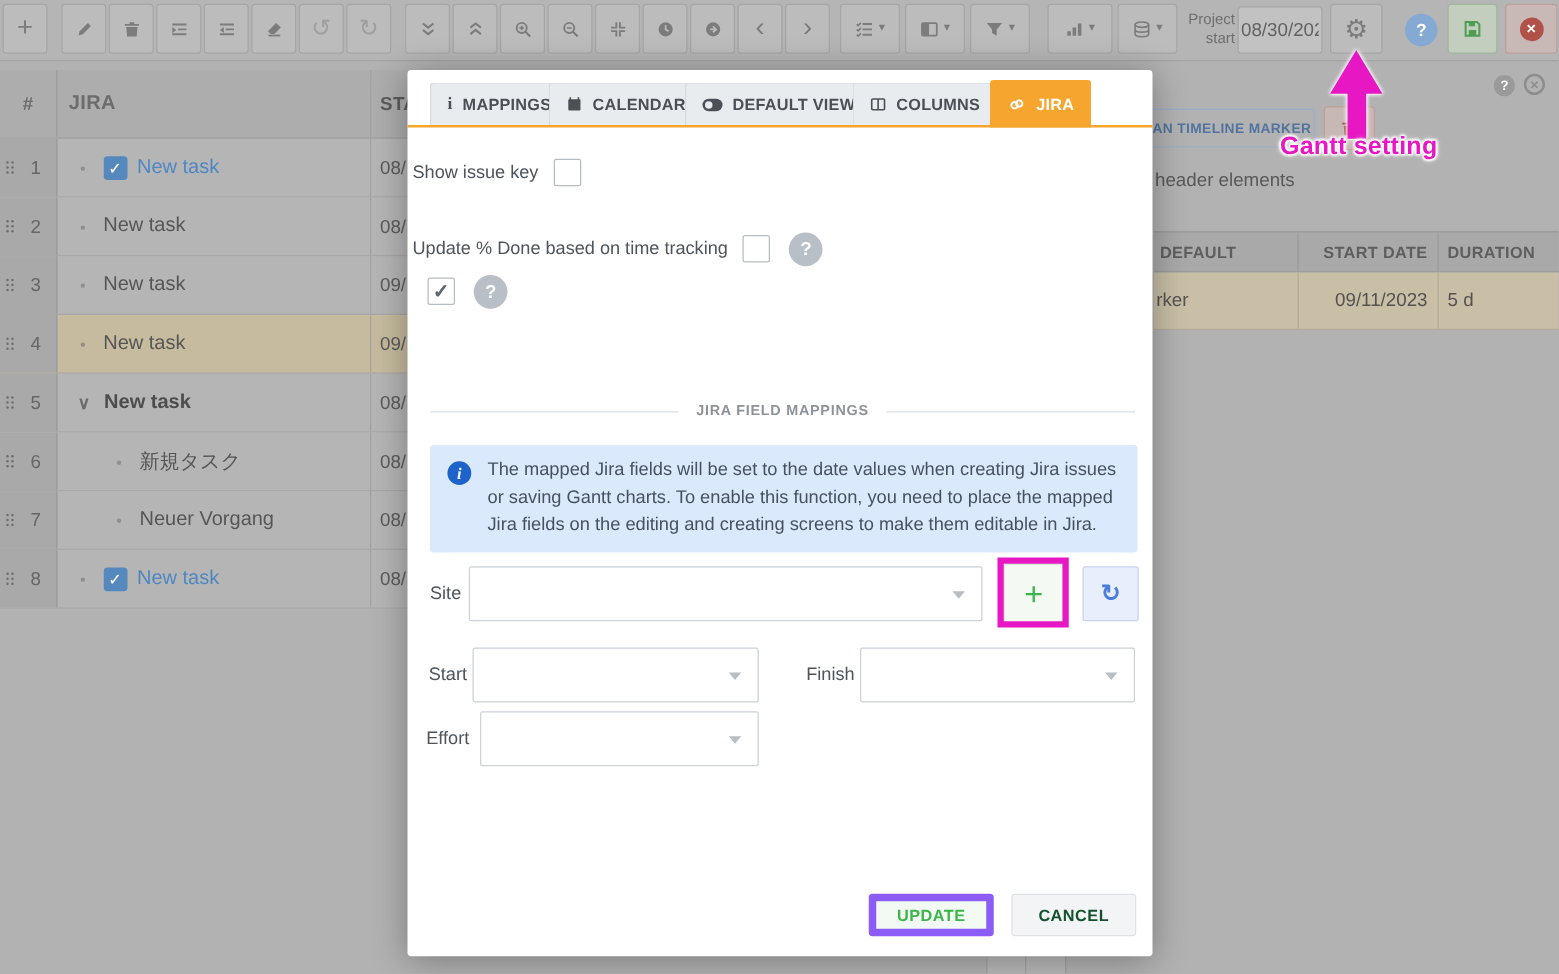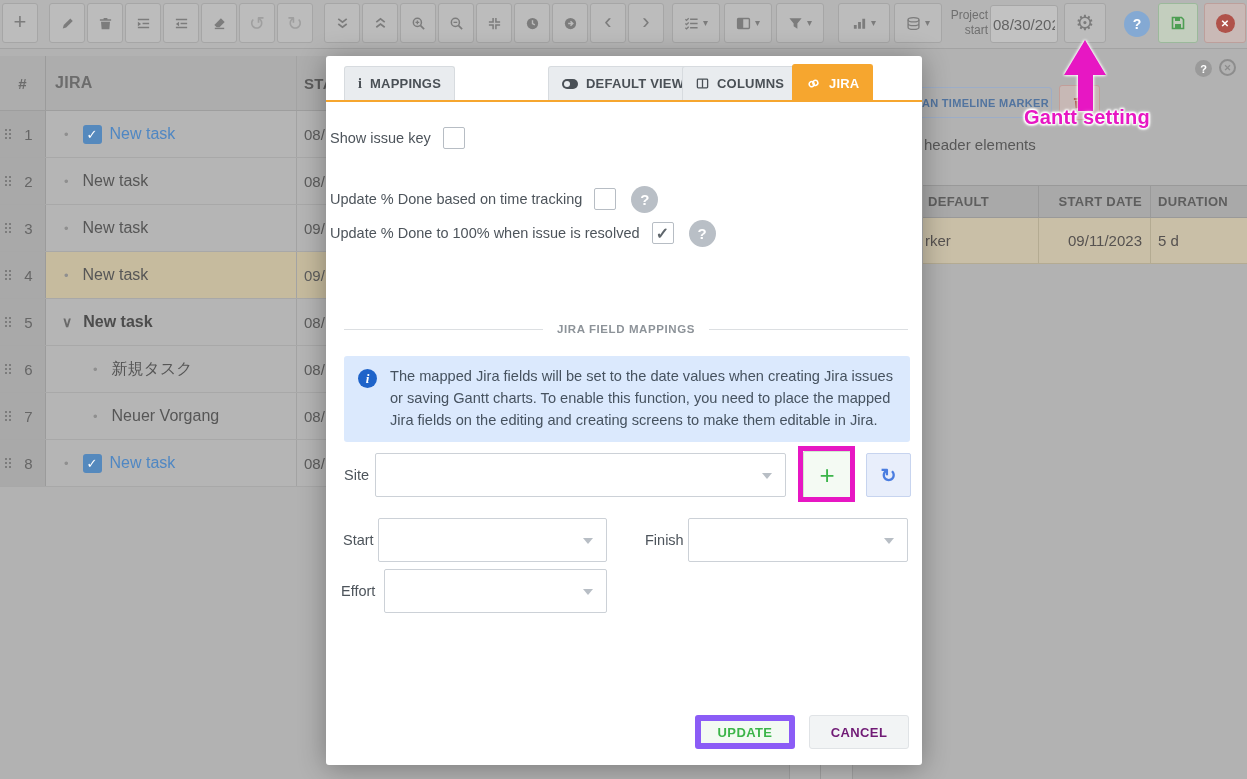--- a/index.html
+++ b/index.html
@@ -105,21 +105,21 @@
   .sel{position:absolute;background:#fff;border:1px solid #ccd1d7;border-radius:2px;box-sizing:border-box;height:44px}
   .sel::after{content:"";position:absolute;right:13px;top:50%;margin-top:-2px;border-left:5px solid transparent;
               border-right:5px solid transparent;border-top:6px solid #b8bec5}
   .sqbtn{position:absolute;display:flex;align-items:center;justify-content:center;border-radius:2px;box-sizing:border-box}
   .plusbtn{left:477px;top:395px;width:48px;height:48px;background:#f4faf3;border:1px solid #cfe8cf;color:#3cb54a;font-size:26px}
   .refreshbtn{left:540px;top:397px;width:45px;height:44px;background:#e8eefb;border:1px solid #c7d4ef;color:#4a7de0;
               font-size:19px;font-weight:bold}
   .mfoot{position:absolute;height:34px;display:flex;align-items:center;justify-content:center;border-radius:3px;
          font-size:13px;font-weight:bold;letter-spacing:.4px;box-sizing:border-box}
   .updatebtn{left:369px;top:659px;width:100px;background:#f3faf3;border:6px solid #8b5cf6;color:#3cb54a}
-  .cancelbtn{left:483px;top:659px;width:100px;background:#f2f4f5;border:1px solid #e0e3e6;color:#701a75}
+  .cancelbtn{left:483px;top:659px;width:100px;background:#f2f4f5;border:1px solid #e0e3e6;color:#14532d}
 
   
   .anno{z-index:40}
   .annorect{position:absolute;left:798px;top:446px;width:47px;height:46px;border:5px solid #e717c3}
   .annoarrow{position:absolute;left:0;top:0;filter:drop-shadow(0 0 1.5px #fff) drop-shadow(0 0 1px #fff)}
   .arrowhead{position:absolute;left:1064px;top:40px;width:0;height:0;border-left:21px solid transparent;
              border-right:21px solid transparent;border-bottom:35px solid #e717c3}
   .arrowshaft{position:absolute;left:1078px;top:73px;width:15px;height:38px;background:#e717c3}
   .annolabel{position:absolute;left:1024px;top:106px;color:#e717c3;font-size:20px;font-weight:bold;letter-spacing:.2px;
              text-shadow:0 0 3px #fff,0 0 3px #fff,0 0 5px #fff,1px 1px 2px #fff,-1px -1px 2px #fff,1px -1px 2px #fff,-1px 1px 2px #fff}
@@ -416,20 +416,29 @@
 <div class="bstrip">
     <i></i>
   </div>
 
 <div class="modal">
   <div class="tabbar-line"></div>
   <div class="tab" style="left:18px">
       <span class="ticon iserif">i</span>
       <span>MAPPINGS</span>
     </div>
+  <div class="tab" style="left:113px">
+      <span class="ticon">
+        <svg width="13" height="13" viewBox="0 0 16 16">
+          <path d="M4 1v3M12 1v3" stroke="currentColor" stroke-width="1.6"></path>
+          <rect x="2" y="3" width="12" height="11" rx="1" fill="currentColor"></rect>
+        </svg>
+      </span>
+      <span>CALENDAR</span>
+    </div>
   <div class="tab" style="left:222px">
       <span class="ticon">
         <span class="pill">
           <i></i>
         </span>
       </span>
       <span>DEFAULT VIEW</span>
     </div>
   <div class="tab" style="left:356px">
       <span class="ticon">
@@ -455,21 +464,20 @@
   <div class="opt" style="top:68px">
     <span>Show issue key</span>
     <span class="mcheck"></span>
   </div>
   <div class="opt" style="top:129px">
     <span>Update % Done based on time tracking</span>
     <span class="mcheck"></span>
     <span class="mhelp">?</span>
   </div>
   <div class="opt" style="top:163px">
-    <span>Update % Done to 100% when issue is resolved</span>
     <span class="mcheck checked"></span>
     <span class="mhelp">?</span>
   </div>
 
   <div class="divider">
       <span>JIRA FIELD MAPPINGS</span>
     </div>
 
   <div class="infobox">
     <span class="infoicon">i</span>

